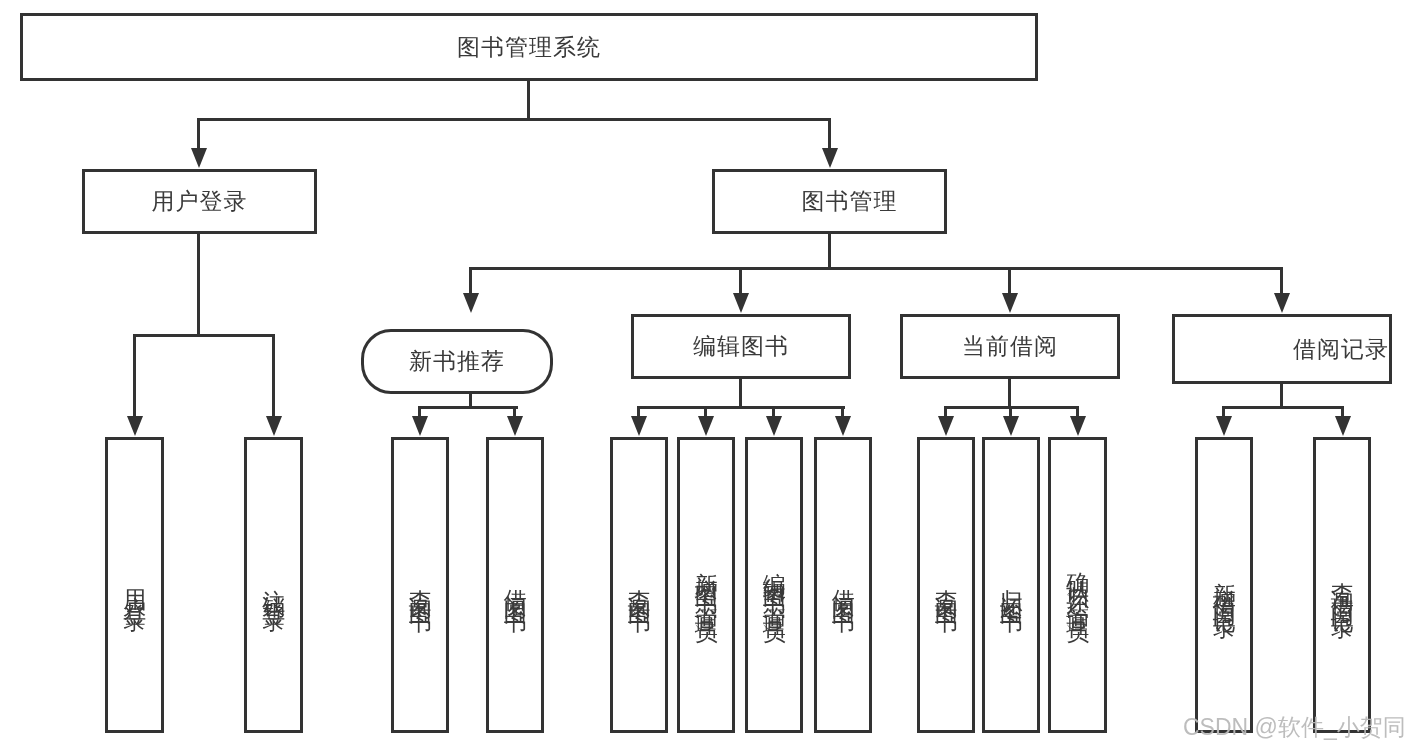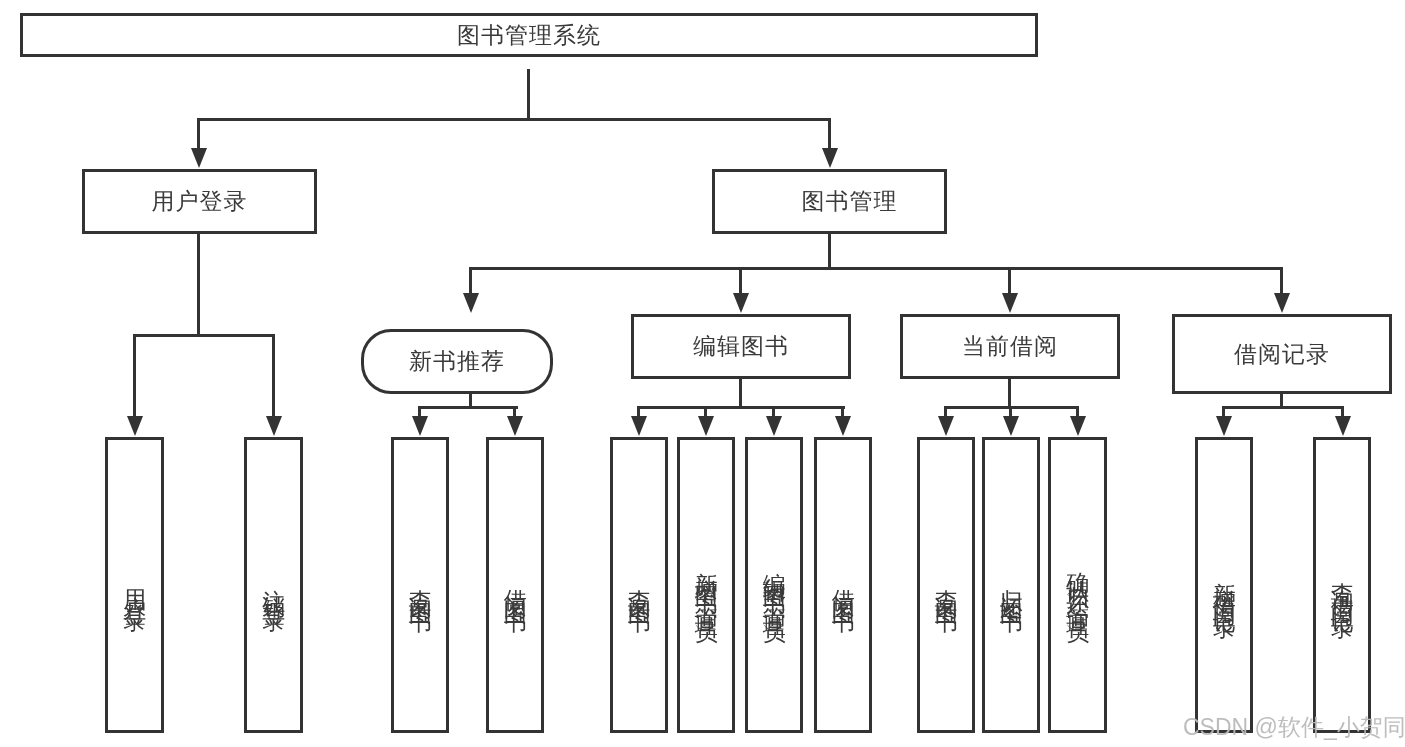--- a/index.html
+++ b/index.html
@@ -66,21 +66,21 @@
     color: rgba(185, 185, 185, 0.95);
     white-space: nowrap;
     z-index: 5;
   }
 </style>
 </head>
 <body>
 
 <div id="canvas">
 
-  <div class="box" style="left:20px; top:13px; width:1018px; height:44px;font-family:Liberation Mono, monospace;">
+  <div class="box" style="left:20px; top:13px; width:1018px; height:68px;font-family:Liberation Mono, monospace;">
     <span>图书管理系统</span>
   </div>
 
   <div class="vline" style="left:527px; top:69px; height:52px;"></div>
   <div class="hline" style="left:197px; top:118px; width:634px;"></div>
   <div class="vline" style="left:197px; top:118px; height:32px;"></div>
   <div class="arrow" style="left:191px; top:148px;"></div>
   <div class="vline" style="left:828px; top:118px; height:32px;"></div>
   <div class="arrow" style="left:822px; top:148px;"></div>
 
@@ -111,21 +111,21 @@
 
   <div class="box" style="left:361px; top:329px; width:192px; height:65px;border-radius:30px;">
     <span>新书推荐</span>
   </div>
   <div class="box" style="left:631px; top:314px; width:220px; height:65px;">
     <span>编辑图书</span>
   </div>
   <div class="box" style="left:900px; top:314px; width:220px; height:65px;">
     <span>当前借阅</span>
   </div>
-  <div class="box" style="left:1172px; top:314px; width:220px; height:80px;">
+  <div class="box" style="left:1172px; top:314px; width:220px; height:70px;justify-content:flex-end;">
     <span>借阅记录</span>
   </div>
 
   <div class="vline" style="left:469px; top:379px; height:30px;"></div>
   <div class="hline" style="left:418px; top:406px; width:100px;"></div>
   <div class="vline" style="left:418px; top:406px; height:12px;"></div>
   <div class="arrow" style="left:412px; top:416px;"></div>
   <div class="vline" style="left:513px; top:406px; height:12px;"></div>
   <div class="arrow" style="left:507px; top:416px;"></div>
 

